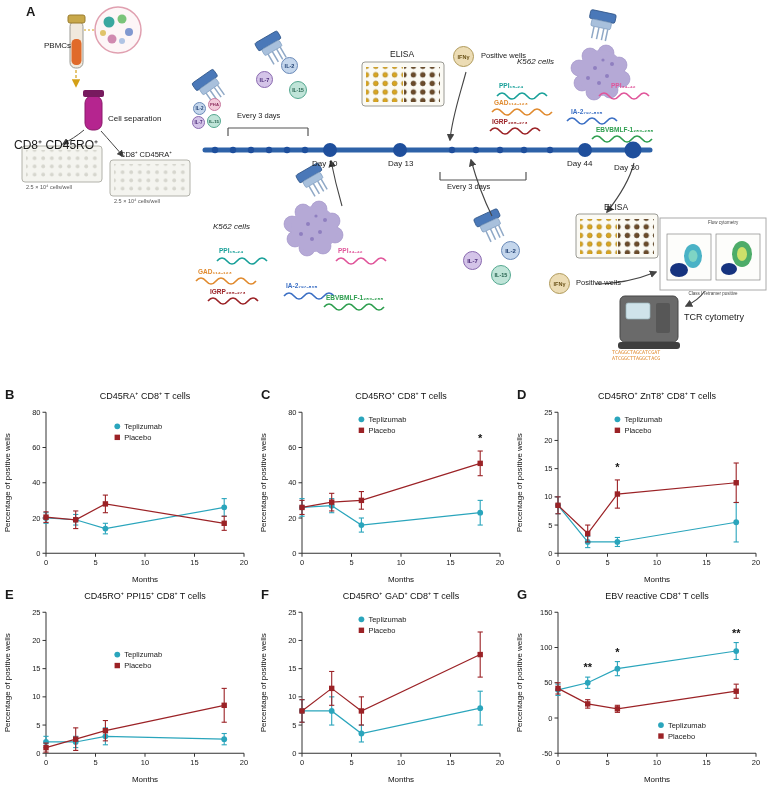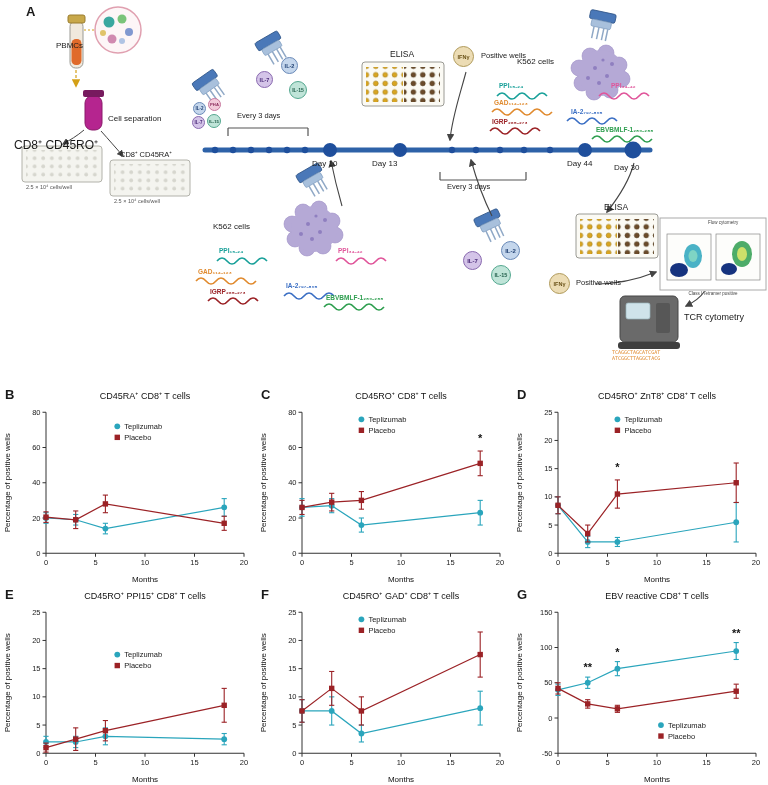--- a/index.html
+++ b/index.html
@@ -1,21 +1,21 @@
 <!DOCTYPE html>
 <html><head>
 <meta charset="utf-8">
 <style>
   *{box-sizing:border-box}
   html,body{margin:0;padding:0}
   body{width:768px;height:785px;background:#fff;font-family:"Liberation Sans",sans-serif;color:#1a1a1a;position:relative;overflow:hidden}
   .panelA{position:absolute;left:0;top:0;width:768px;height:386px}
   .a-svg{position:absolute;left:0;top:0}
   .t{position:absolute;white-space:nowrap;line-height:1.15}
-  .it{}
+  .it{font-style:italic}
   .bold{font-weight:bold}
   .pep{position:absolute;font-size:6.5px;font-weight:bold;white-space:nowrap;line-height:1}
   .badge{position:absolute;border-radius:50%;display:flex;align-items:center;justify-content:center;font-weight:bold;text-align:center}
   .b-il2{background:#c4d6ec;border:1px solid #6a8ab8;color:#1f3f72}
   .b-il7{background:#d4c4e8;border:1px solid #8a6ab0;color:#4a2a78}
   .b-il15{background:#bfe4d8;border:1px solid #55a890;color:#1e5c48}
   .b-pha{background:#f2cada;border:1px solid #c87aa0;color:#8a2a5a}
   .b-ifng{background:#ecdcb4;border:1px solid #b09a5a;color:#6a5218}
   .seqtxt{white-space:pre-line;font-family:"DejaVu Sans Mono",monospace;color:#e08a2e}
   .charts{position:absolute;left:0;top:386px;width:768px;height:399px;display:grid;grid-template-columns:repeat(3,1fr);grid-template-rows:repeat(2,1fr)}
@@ -193,36 +193,36 @@
 
     <g transform="translate(620,296)">
       <rect width="58" height="46" rx="5" fill="#6a6a6a" stroke="#474747"></rect>
       <rect x="6" y="7" width="24" height="16" rx="2" fill="#cfe3ea" stroke="#9ab4bc" stroke-width="0.7"></rect>
       <rect x="36" y="7" width="14" height="30" rx="2" fill="#575757"></rect>
       <rect x="-2" y="46" width="62" height="7" rx="3" fill="#3e3e3e"></rect>
     </g>
   </svg>
 
   <div class="t bold" style="left:26px;top:5px;font-size:13px">A</div>
-  <div class="t" style="left:56px;top:41px;font-size:8px">PBMCs</div>
+  <div class="t" style="left:44px;top:41px;font-size:8px">PBMCs</div>
   <div class="t" style="left:108px;top:114px;font-size:8px">Cell separation</div>
   <div class="t" style="left:14px;top:139px;font-size:12px">CD8⁺ CD45RO⁺</div>
   <div class="t" style="left:26px;top:184px;font-size:5.5px;color:#555">2.5 × 10⁴ cells/well</div>
   <div class="t" style="left:120px;top:151px;font-size:7.5px">CD8⁺ CD45RA⁺</div>
   <div class="t" style="left:114px;top:198px;font-size:5.5px;color:#555">2.5 × 10⁴ cells/well</div>
   <div class="t" style="left:237px;top:112px;font-size:7.5px">Every 3 days</div>
   <div class="t" style="left:447px;top:183px;font-size:7.5px">Every 3 days</div>
   <div class="t" style="left:390px;top:50px;font-size:8.5px">ELISA</div>
   <div class="t" style="left:481px;top:52px;font-size:7.5px">Positive wells</div>
   <div class="t it" style="left:517px;top:57px;font-size:8px">K562 cells</div>
   <div class="t" style="left:604px;top:203px;font-size:8.5px">ELISA</div>
   <div class="t" style="left:576px;top:279px;font-size:7.5px">Positive wells</div>
   <div class="t it" style="left:213px;top:222px;font-size:8px">K562 cells</div>
   <div class="t" style="left:312px;top:159px;font-size:8px">Day 10</div>
-  <div class="t" style="left:372px;top:159px;font-size:8px">Day 13</div>
+  <div class="t" style="left:388px;top:159px;font-size:8px">Day 13</div>
   <div class="t" style="left:567px;top:159px;font-size:8px">Day 44</div>
   <div class="t" style="left:614px;top:163px;font-size:8px">Day 30</div>
   <div class="t" style="left:708px;top:220px;font-size:4.5px;color:#444">Flow cytometry</div>
   <div class="t" style="left:660px;top:291px;font-size:4.5px;width:106px;text-align:center;color:#444">Class I Tetramer positive</div>
   <div class="t" style="left:684px;top:312px;font-size:9px">TCR cytometry</div>
   <div class="t seqtxt" style="left:612px;top:350px;font-size:5px">TCAGGCTAGCATCGAT
 ATCGGCTTAGGCTACG</div>
 
   <div class="pep" style="left: 499px; top: 83px; color: rgb(24, 160, 153);">PPI₁₅₋₂₄</div>
   <div class="pep" style="left: 611px; top: 83px; color: rgb(224, 85, 154);">PPI₃₄₋₄₂</div>

